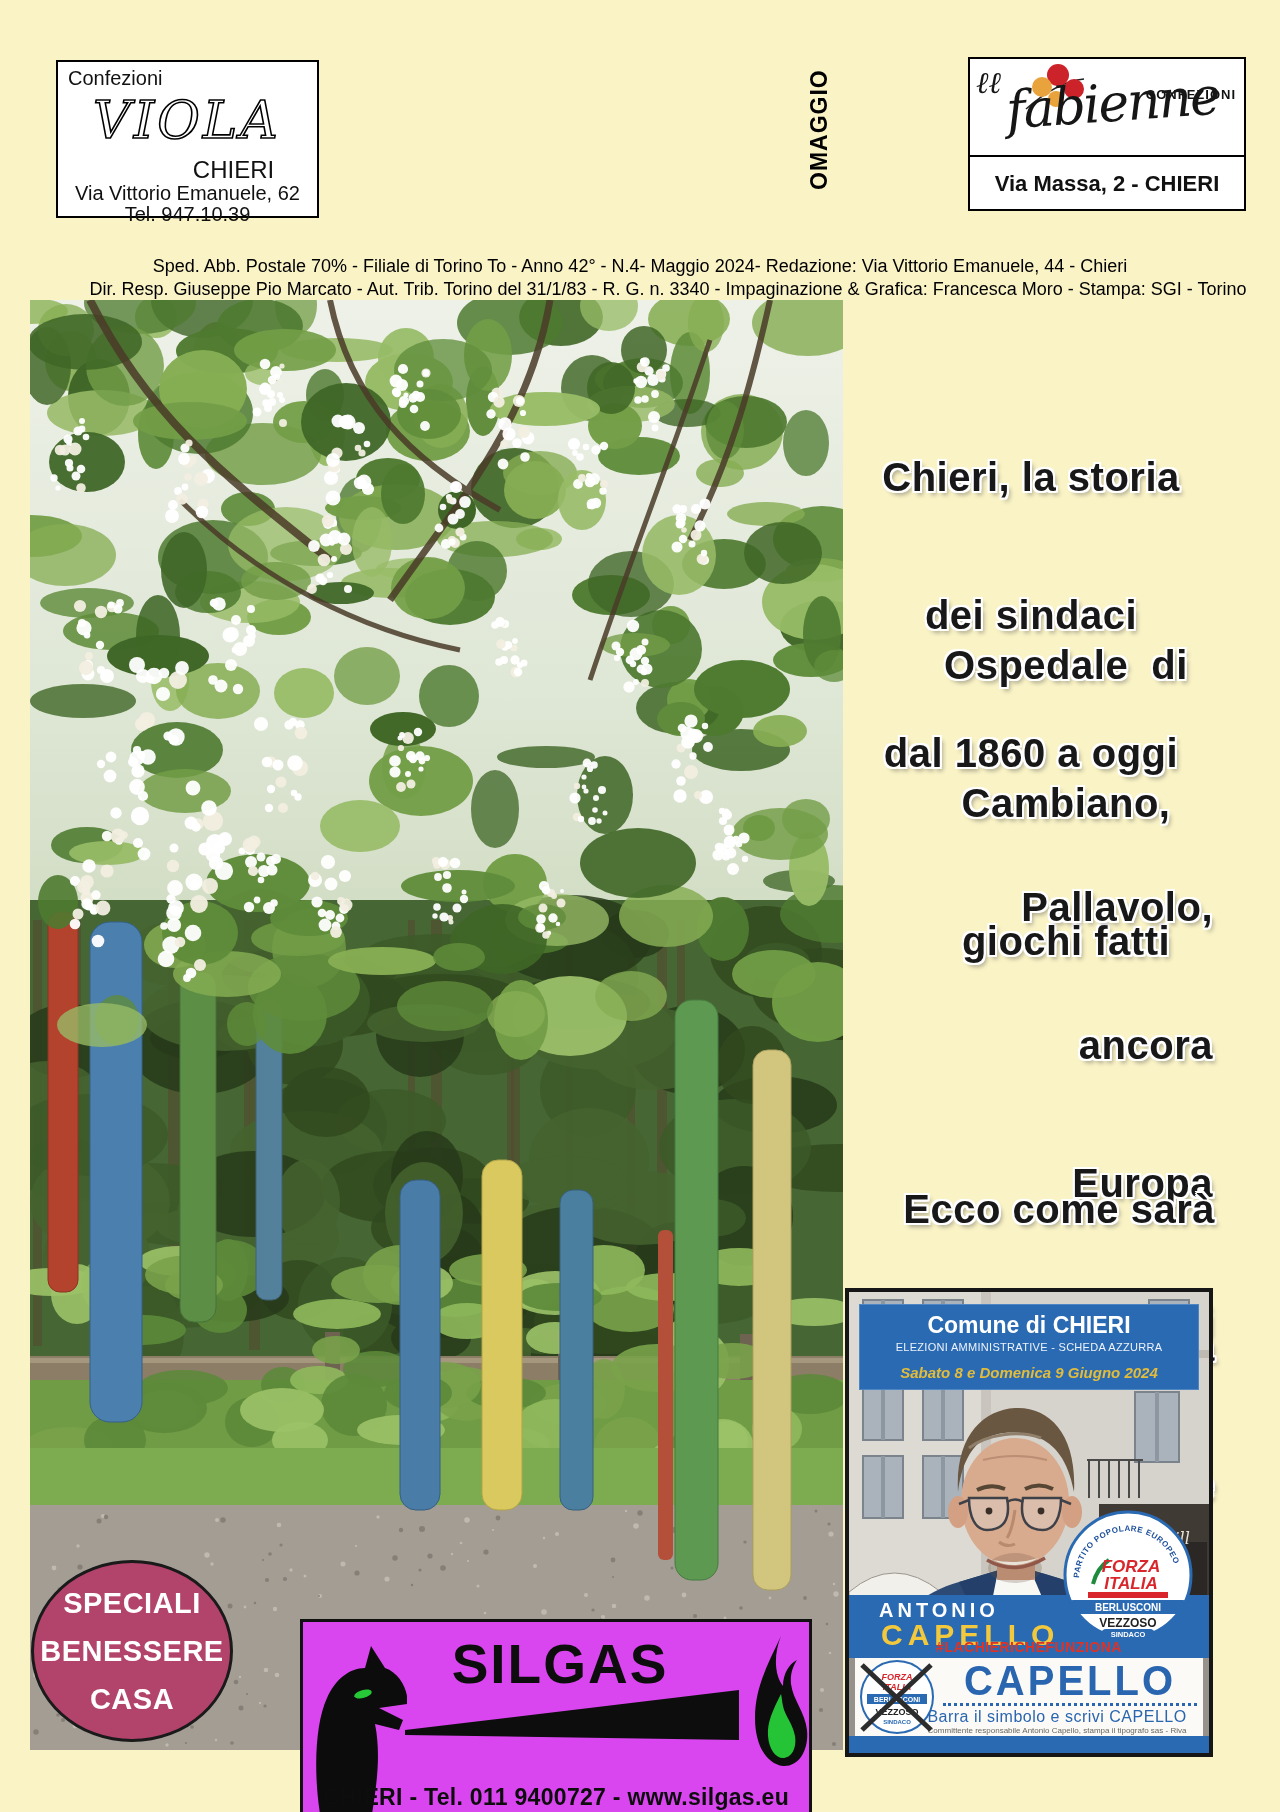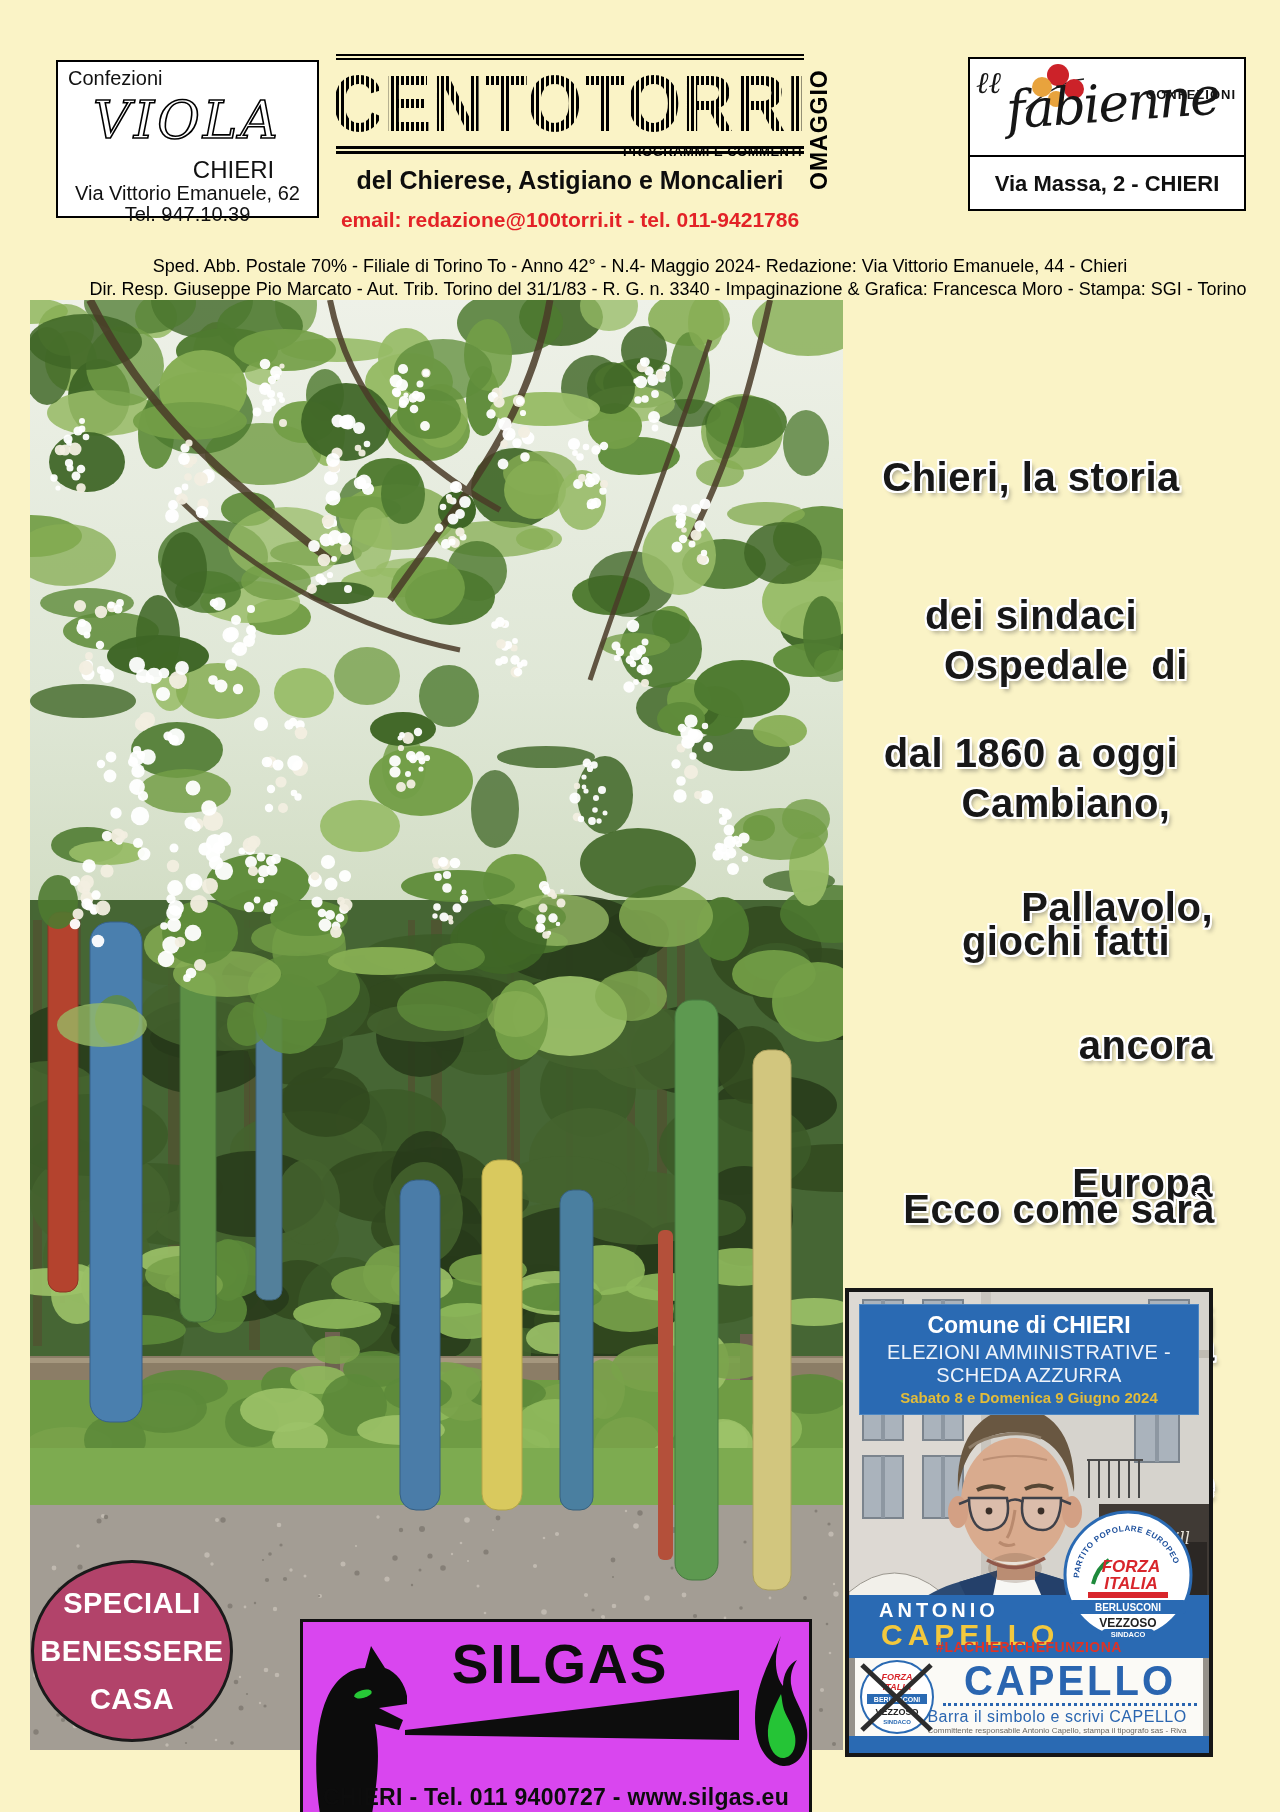--- a/index.html
+++ b/index.html
@@ -45,22 +45,22 @@
   .h2{left:845px;top:550px;width:372px;text-align:center;box-sizing:border-box;padding-left:70px;}
   .h3{left:845px;top:792px;width:372px;text-align:right;box-sizing:border-box;padding-right:4px;}
   .h4{left:845px;top:1094px;width:372px;text-align:right;box-sizing:border-box;padding-right:2px;}
 
   
   .capello-ad{left:845px;top:1288px;width:368px;height:469px;border:4px solid #161616;box-sizing:border-box;background:#cfccc6;overflow:hidden;}
   .cap-photo{position:absolute;left:0;top:0;width:360px;height:461px;z-index:1;}
   .cap-portrait{position:absolute;left:0;top:60px;width:360px;height:306px;z-index:2;}
   .cap-banner{position:absolute;left:10px;top:12px;width:340px;box-sizing:border-box;background:#2a6ab3;border:1px solid #4d86c2;text-align:center;padding:7px 0 8px;z-index:3;}
   .cap-banner-title{font-size:23px;font-weight:bold;color:#fff;}
-  .cap-banner-line2{font-size:20px;color:#eef3fa;margin-top:2px;letter-spacing:.3px;}
-  .cap-banner-line3{font-size:15px;font-weight:bold;color:#e2bc3a;margin-top:2px;}
+  .cap-banner-line2{font-size:11px;color:#eef3fa;margin-top:2px;letter-spacing:.3px;}
+  .cap-banner-line3{font-size:15px;font-weight:bold;color:#e2bc3a;margin-top:11px;font-style:italic;}
   .cap-band{position:absolute;left:0;top:303px;width:360px;height:63px;background:#2a6ab3;z-index:3;}
   .cap-first{position:absolute;left:30px;top:4px;font-size:20px;font-weight:bold;color:#fff;letter-spacing:4px;}
   .cap-last{position:absolute;left:32px;top:23px;font-size:30px;font-weight:bold;color:#f2c83d;letter-spacing:5px;}
   .cap-hashtag{position:absolute;left:0;top:44px;width:100%;text-align:center;font-size:14px;font-weight:bold;color:#dd3327;letter-spacing:.5px;}
   .cap-white{position:absolute;left:6px;top:366px;width:348px;height:78px;background:#fbfaf6;z-index:4;}
   .ballot-name{position:absolute;left:86px;top:0px;width:258px;text-align:center;font-size:40px;font-weight:bold;color:#2a65b0;letter-spacing:3px;transform:scaleY(1.05);}
   .ballot-dots{position:absolute;left:88px;top:45px;width:254px;border-top:3px dotted #2a65b0;}
   .ballot-instruction{position:absolute;left:60px;top:50px;width:284px;text-align:center;font-size:16px;color:#2a65b0;letter-spacing:.5px;}
   .ballot-disclaimer{position:absolute;left:60px;top:68px;width:284px;text-align:center;font-size:8px;color:#6a665f;}
   .crossed-logo{position:absolute;left:2px;top:0px;width:80px;height:78px;z-index:5;}
@@ -87,29 +87,20 @@
   <div class="abs adbox viola-ad">
     <div class="viola-prefix">Confezioni</div>
     <svg class="viola-logo" viewBox="0 0 243 64">
       <text x="121" y="50" text-anchor="middle" font-family="DejaVu Serif, serif" font-style="italic" font-size="52" fill="none" stroke="#000" stroke-width="1.6" letter-spacing="3">VIOLA</text>
     </svg>
     <div class="viola-city">CHIERI</div>
     <div class="viola-address">Via Vittorio Emanuele, 62</div>
     <div class="viola-phone">Tel. 947.10.39</div>
   </div>
 
-  <div class="abs masthead">
-    <div class="barcode">
-      <div class="barcode-text">CENTOTORRI</div>
-      <div class="barcode-stripes"></div>
-    </div>
-    <div class="masthead-tagline">PROGRAMMI E COMMENTI</div>
-    <div class="masthead-subtitle">del Chierese, Astigiano e Moncalieri</div>
-    <div class="masthead-contact">email: redazione@100torri.it - tel. 011-9421786</div>
-  </div>
   <div class="abs omaggio">OMAGGIO</div>
 
   <div class="abs adbox fabienne-ad">
     <div class="fab-squiggle">ℓℓ</div>
     <svg class="abs" style="left:48px;top:0px;width:74px;height:56px;" viewBox="0 0 74 56">
       <path d="M8,50 C25,35 45,22 66,20" stroke="#222" stroke-width="1.5" fill="none"></path>
       <circle cx="40" cy="16" r="11" fill="#cc2229"></circle>
       <circle cx="56" cy="30" r="10" fill="#cc2229"></circle>
       <circle cx="24" cy="28" r="10" fill="#e8a33d"></circle>
       <circle cx="38" cy="40" r="8" fill="#e8a33d"></circle>

